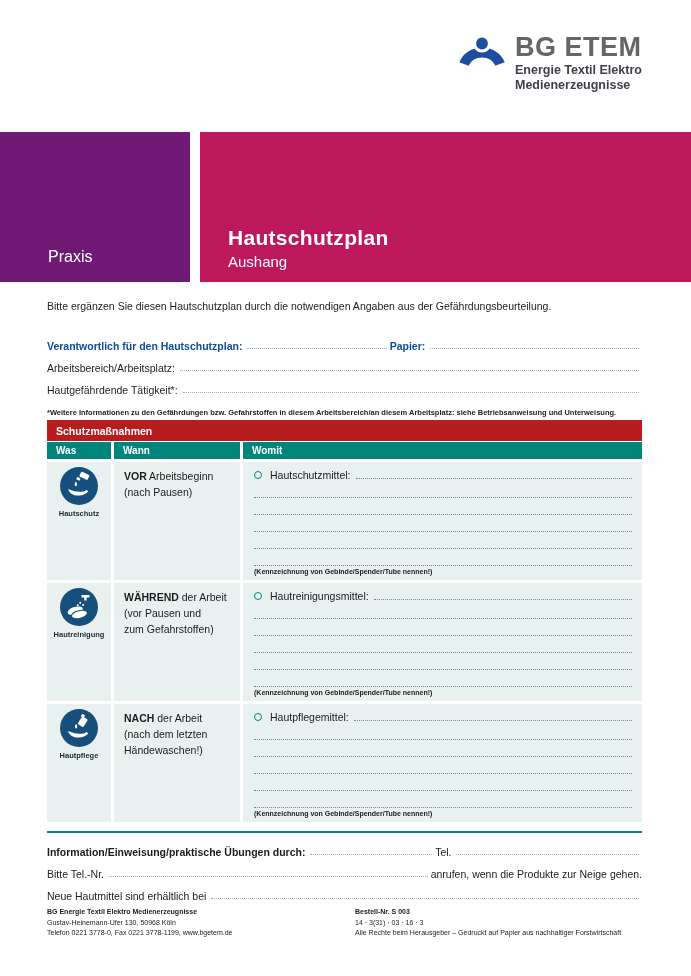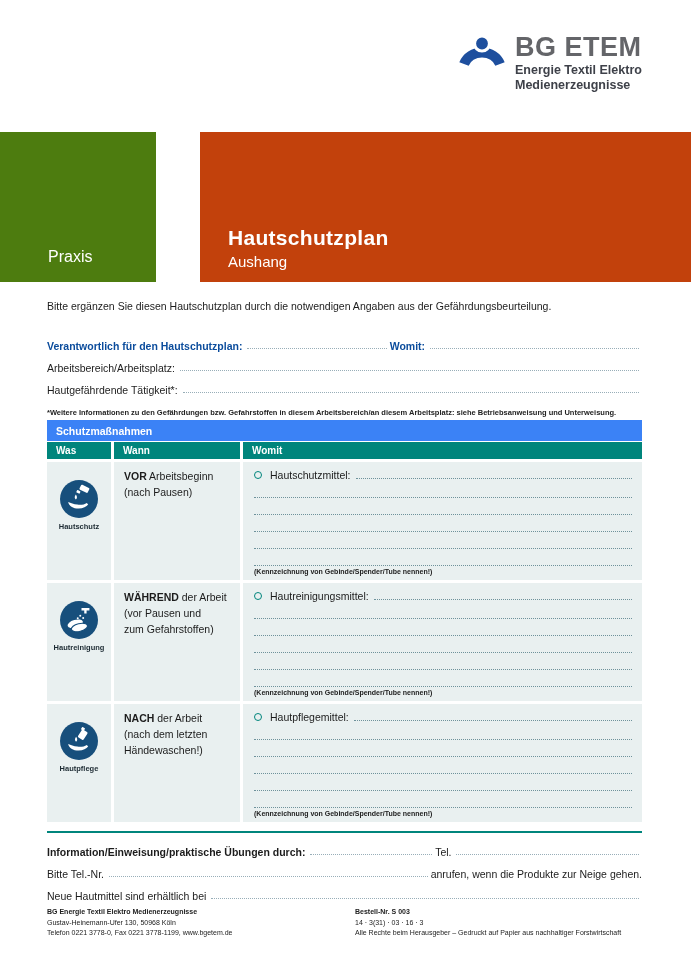--- a/index.html
+++ b/index.html
@@ -11,42 +11,42 @@
     color:#1c1c1c;
     overflow:hidden;
   }
   
   .logo { position:absolute; top:33px; left:458px; display:flex; gap:9px; }
   .logo-mark svg { width:48px; height:44px; display:block; }
   .logo-name { font-size:27px; font-weight:bold; color:#646569; letter-spacing:.5px; line-height:1.05; }
   .logo-sub { font-size:12.5px; font-weight:bold; color:#3e4149; line-height:1.18; margin-top:2px; }
   
   .banner { position:absolute; top:132px; left:0; width:691px; height:150px; }
-  .banner-left { position:absolute; left:0; top:0; width:156px; height:150px; background:#4d7c0f; }
+  .banner-left { position:absolute; left:0; top:0; width:190px; height:150px; background:#701a75; }
   .banner-left .cat { position:absolute; left:48px; bottom:16px; color:#fff; font-size:16px; }
-  .banner-right { position:absolute; left:200px; top:0; width:491px; height:150px; background:#c2410c; }
+  .banner-right { position:absolute; left:200px; top:0; width:491px; height:150px; background:#be185d; }
   .banner-right .ttl { position:absolute; left:28px; bottom:32px; color:#fff; font-size:21px; font-weight:bold; letter-spacing:.3px; }
   .banner-right .sub { position:absolute; left:28px; bottom:12px; color:#fff; font-size:15px; }
   
   .intro { position:absolute; left:47px; top:300px; width:595px; font-size:10.5px; }
   .intro p { margin-bottom:18px; }
   .frow { display:flex; align-items:flex-end; height:22px; white-space:nowrap; }
   .lbl-blue { font-weight:bold; color:#0b4c9c; }
   .dots { border-bottom:1.5px dotted #98aeb8; margin:0 3px 3px 5px; }
   .f2 { flex:2; } .f3 { flex:3; } .f1 { flex:1; }
   .footnote { margin-top:12px; font-size:7.5px; font-weight:bold; color:#222; }
   
   .table { position:absolute; left:47px; top:420px; width:595px; }
-  .t-title { background:#3b82f6; color:#fff; font-size:10.5px; font-weight:bold; padding:5px 1px 4px 9px; }
+  .t-title { background:#b91c1c; color:#fff; font-size:10.5px; font-weight:bold; padding:5px 1px 4px 9px; }
   .t-cols { display:flex; gap:3px; margin-top:1px; }
   .t-cols .hc { background:#00857c; color:#fff; font-size:10px; font-weight:bold; padding:3px 0 3px 9px; }
   .hc1 { width:64px; } .hc2 { width:126px; } .hc3 { flex:1; }
   .t-row { display:flex; gap:3px; margin-top:3px; height:118px; }
   .t-row > div { background:#e9f0f0; }
-  .c-what { width:64px; text-align:center; padding-top:18px; }
+  .c-what { width:64px; text-align:center; padding-top:5px; }
   .icon-circle { width:38px; height:38px; border-radius:50%; background:#174f7c; margin:0 auto; display:flex; align-items:center; justify-content:center; }
   .icon-circle svg { width:30px; height:30px; }
   .what-lbl { font-size:7.5px; font-weight:bold; color:#1d2b33; margin-top:4px; }
   .c-when { width:126px; padding:7px 4px 8px 10px; font-size:10.5px; line-height:1.5; }
   .c-womit { flex:1; padding:5px 10px 0 11px; font-size:10.5px; }
   .w-first { display:flex; align-items:flex-end; height:14px; white-space:nowrap; }
   .bullet { width:8px; height:8px; border:1.5px solid #00857c; border-radius:50%; margin:0 8px 2px 0; flex:none; background:transparent; }
   .tdots { flex:1; border-bottom:1.5px dotted #6e929b; margin:0 0 2px 5px; }
   .dotline { height:17px; border-bottom:1.5px dotted #6e929b; }
   .w-note { margin-top:2px; font-size:7px; font-weight:bold; color:#222; }
@@ -86,21 +86,21 @@
     <div class="ttl">Hautschutzplan</div>
     <div class="sub">Aushang</div>
   </div>
 </div>
 
 <div class="intro">
   <p>Bitte ergänzen Sie diesen Hautschutzplan durch die notwendigen Angaben aus der Gefährdungsbeurteilung.</p>
   <div class="frow">
     <span class="lbl-blue">Verantwortlich für den Hautschutzplan:</span>
     <span class="dots f2"></span>
-    <span class="lbl-blue">Womit:</span>
+    <span class="lbl-blue">Papier:</span>
     <span class="dots f3"></span>
   </div>
   <div class="frow">
     <span>Arbeitsbereich/Arbeitsplatz:</span>
     <span class="dots f1"></span>
   </div>
   <div class="frow">
     <span>Hautgefährdende Tätigkeit*:</span>
     <span class="dots f1"></span>
   </div>

